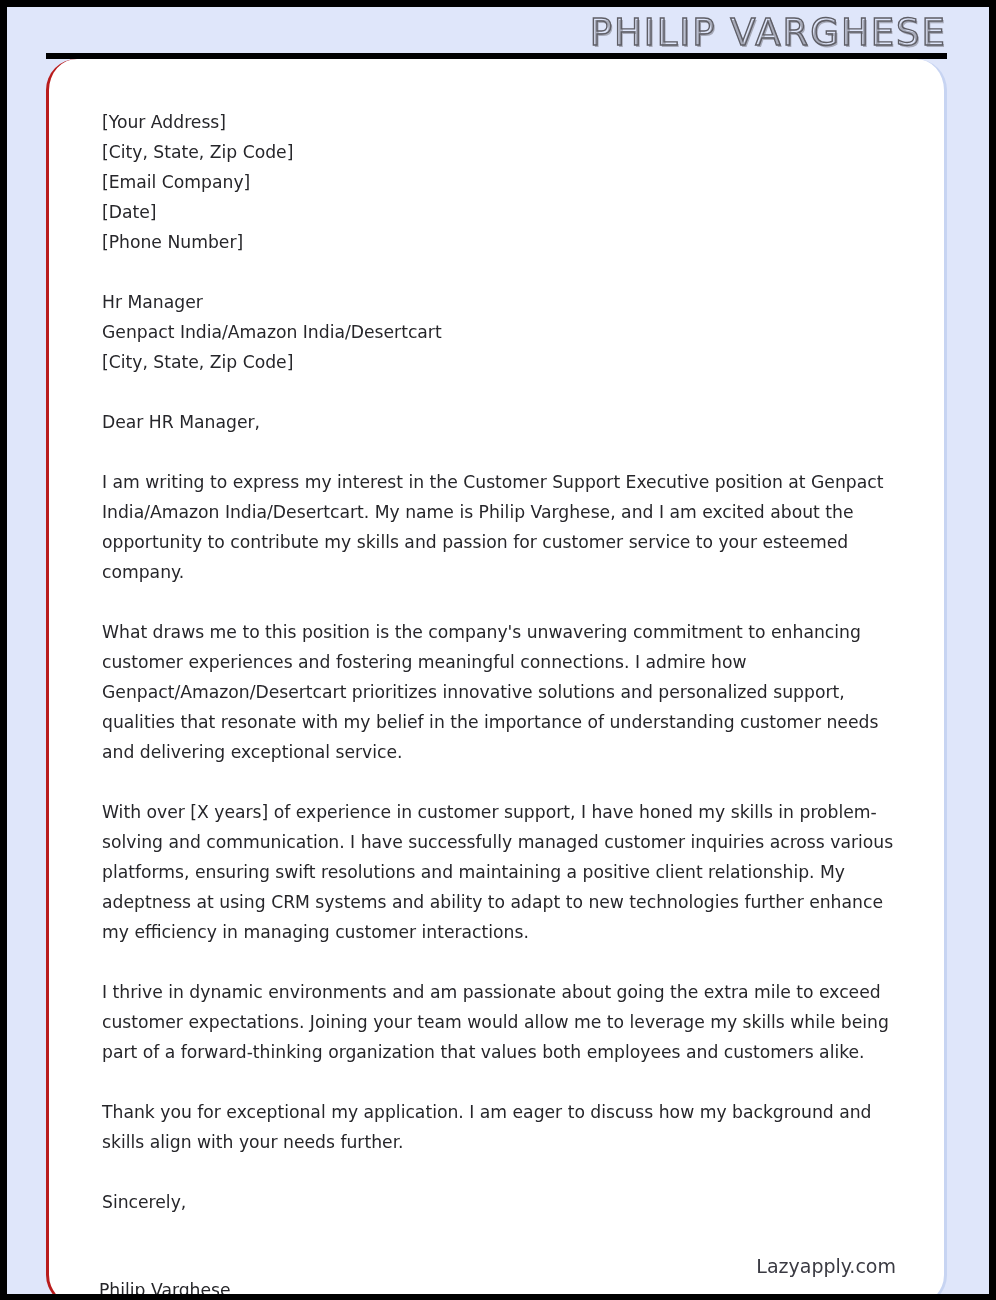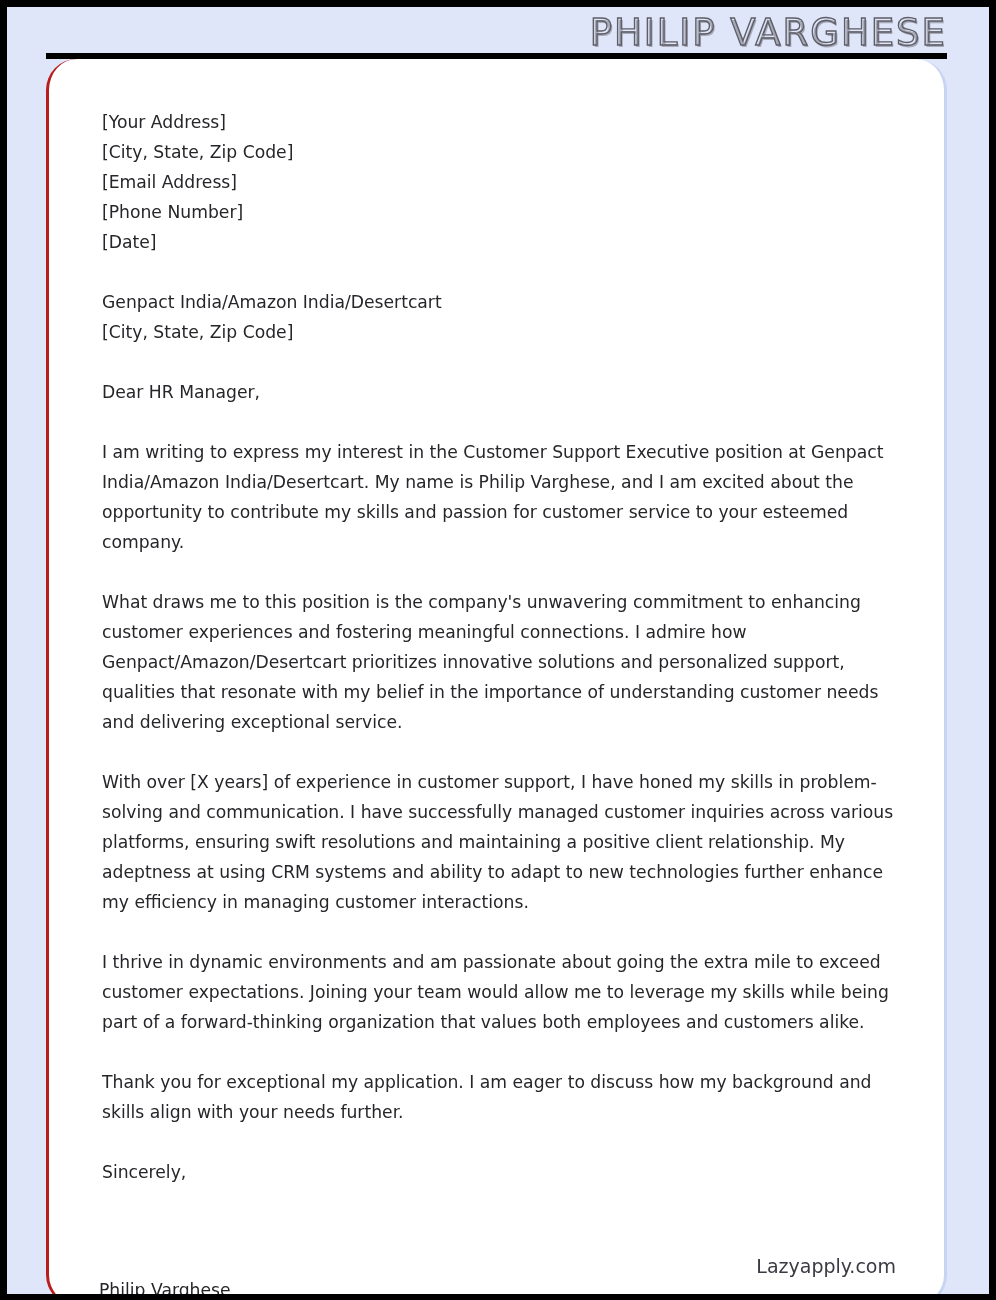--- a/index.html
+++ b/index.html
@@ -131,28 +131,29 @@
 
     <div id="page-top-rule"></div>
 
     <div id="page-sheet">
 
       <div id="letter-body">
 
         <div>
           <div class="ln">[Your Address]</div>
           <div class="ln">[City, State, Zip Code]</div>
-          <div class="ln">[Email Address]</div>
+          <div class="ln">[Email Company]</div>
+          <div class="ln">[Date]</div>
           <div class="ln">[Phone Number]</div>
-          <div class="ln">[Date]</div>
         </div>
 
         <div class="blank"></div>
 
         <div>
+          <div class="ln">Hr Manager</div>
           <div class="ln">Genpact India/Amazon India/Desertcart</div>
           <div class="ln">[City, State, Zip Code]</div>
         </div>
 
         <div class="blank"></div>
 
         <div class="ln">Dear HR Manager,</div>
 
         <div class="blank"></div>
 

